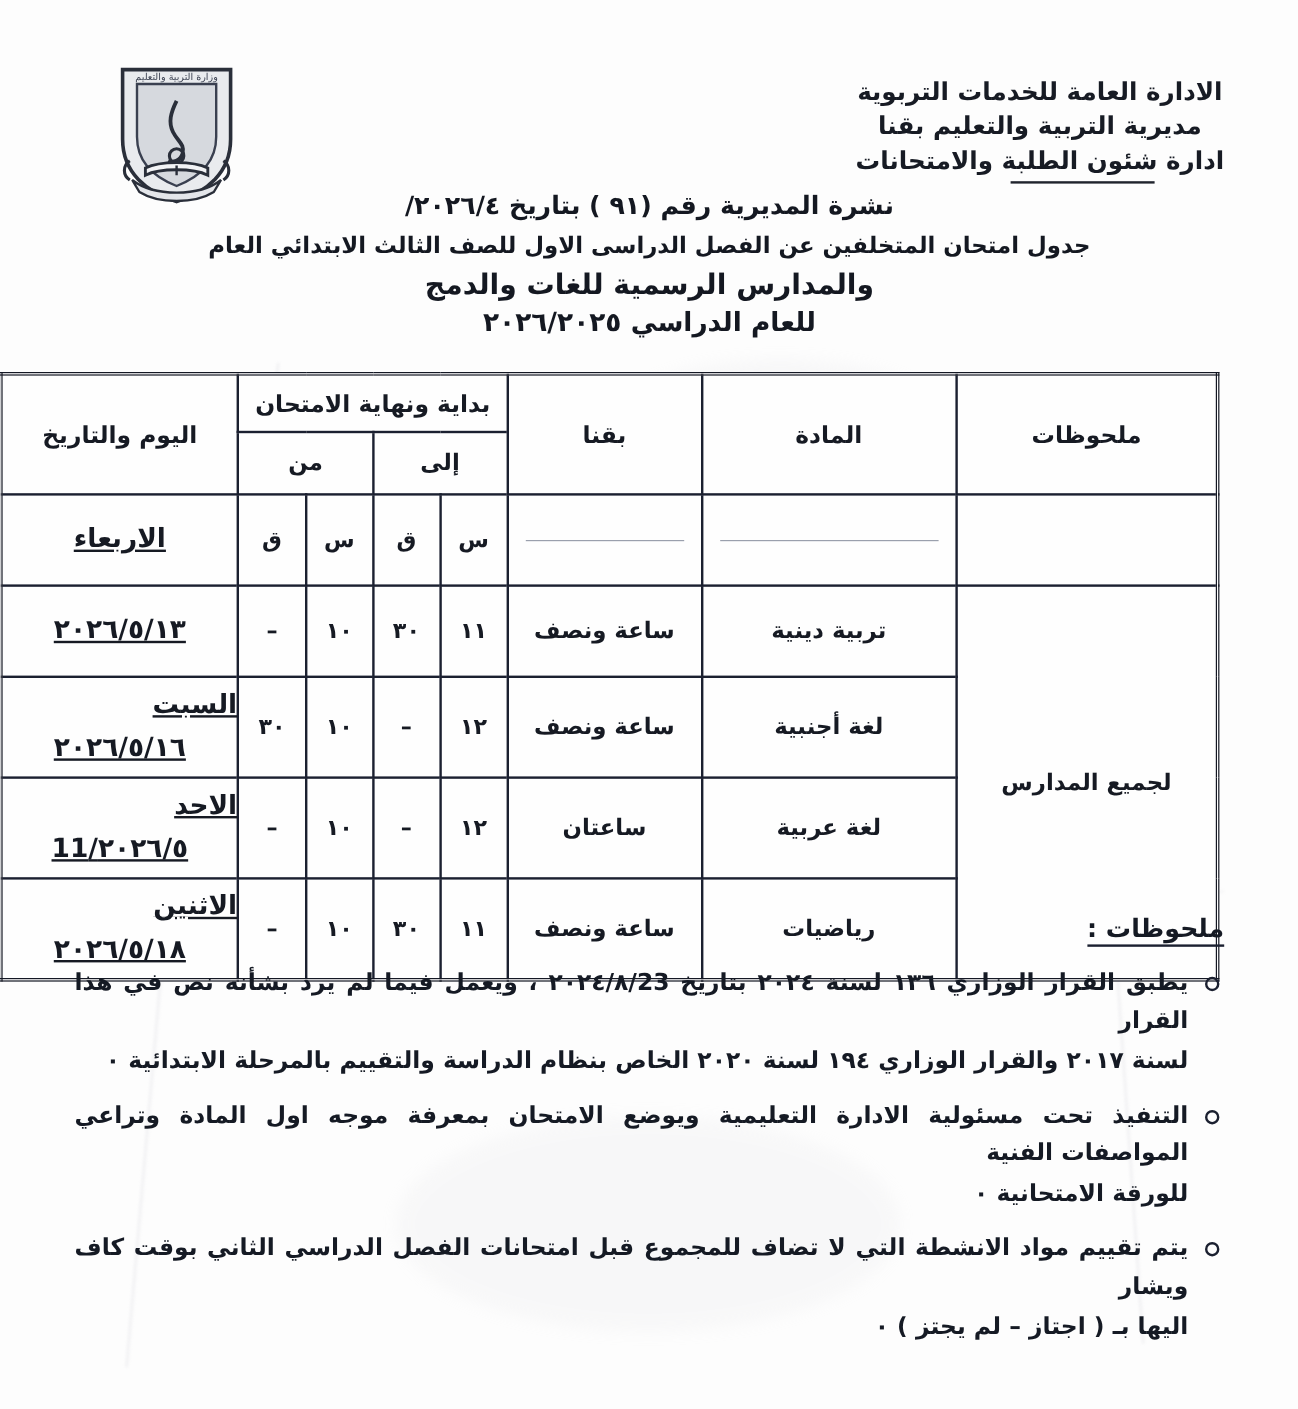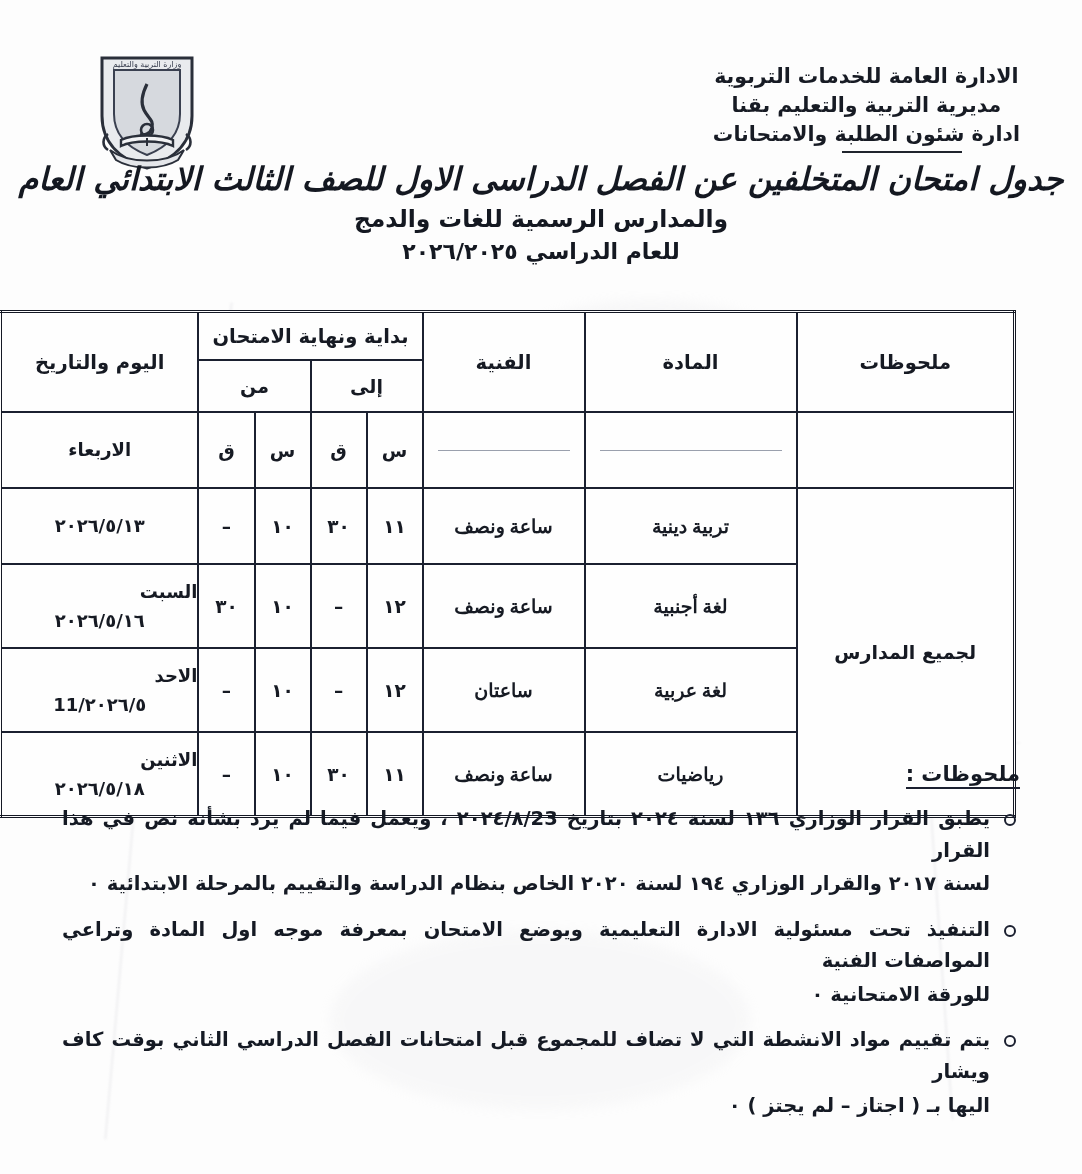--- a/index.html
+++ b/index.html
@@ -30,44 +30,44 @@
   .org div{white-space:nowrap;}
   .org-underline{
     display:block;width:120px;height:0;margin:2px 58px 0 auto;
     border-bottom:2.5px solid #20242d;
   }
 
   
   .titles{position:absolute;top:156px;left:0;width:1082px;text-align:center;}
   .t-line{font-weight:bold;color:#141821;line-height:1.45;white-space:nowrap;}
   .t1{font-size:21px;margin-bottom:6px;}
-  .t2{font-size:32px;font-style:italic;}
+  .t2{font-size:19px;}
   .t3{font-size:23.5px;}
   .t4{font-size:22px;}
 
   
   .tbl-wrap{position:absolute;top:310px;right:66px;width:958px;}
   table.sched{
     width:958px;border-collapse:collapse;
     background:#fefefe;
     table-layout:fixed;
   }
   table.sched th,table.sched td{
     border:2.2px solid #1b2030;
     text-align:center;vertical-align:middle;
     font-weight:bold;color:#161a23;
     padding:0;
   }
   .outer{border:3px double #141824;}
   th.h-main{font-size:19.5px;height:46px;}
   th.h-tall{font-size:19.5px;height:96px;}
   th.h-sub{font-size:19px;height:50px;border-radius:18px;}
-  td.c-day{font-size:18px;line-height:1.62;height:74px;}
+  td.c-day{font-size:22px;line-height:1.62;height:74px;text-decoration:underline;}
   td.c-num{font-size:18.5px;}
-  td.c-txt{font-size:19px;font-family:Liberation Serif, serif;}
+  td.c-txt{font-size:19px;}
   td.c-note{font-size:19px;}
   .empty-line{display:block;height:1px;background:#9aa0ad;margin:0 14px;}
   .day-name{display:block;text-align:right;}
   .day-date{display:block;}
 
   
   col.w-notes{width:218px;}
   col.w-subject{width:212px;}
   col.w-dur{width:162px;}
   col.w-q{width:56px;}
@@ -133,20 +133,21 @@
 
     <div class="org">
       <div>الادارة العامة للخدمات التربوية</div>
       <div>مديرية التربية والتعليم بقنا</div>
       <div>ادارة شئون الطلبة والامتحانات</div>
       <span class="org-underline"></span>
     </div>
   </div>
 
   <div class="titles">
+    <div class="t-line t1">نشرة المديرية رقم (٩١    )  بتاريخ ٢٠٢٦/٤/</div>
     <div class="t-line t2">جدول امتحان المتخلفين عن الفصل الدراسى الاول للصف الثالث الابتدائي العام</div>
     <div class="t-line t3">والمدارس الرسمية للغات والدمج</div>
     <div class="t-line t4">للعام الدراسي ٢٠٢٦/٢٠٢٥</div>
   </div>
 
   <div class="tbl-wrap">
     <table class="sched outer">
       <colgroup>
         <col class="w-notes">
           <col class="w-subject">
@@ -154,21 +155,21 @@
         <col class="w-s">
           <col class="w-q">
           <col class="w-s">
           <col class="w-q">
         <col class="w-day">
       </colgroup>
       <thead>
         <tr>
           <th class="h-tall" rowspan="2">ملحوظات</th>
           <th class="h-tall" rowspan="2">المادة</th>
-          <th class="h-tall" rowspan="2">الفنية</th>
+          <th class="h-tall" rowspan="2">بقنا</th>
           <th class="h-main" colspan="4">بداية ونهاية الامتحان</th>
           <th class="h-tall" rowspan="2">اليوم والتاريخ</th>
         </tr>
         <tr>
           <th class="h-sub" colspan="2">إلى</th>
           <th class="h-sub" colspan="2">من</th>
         </tr>
       </thead>
       <tbody>
 

